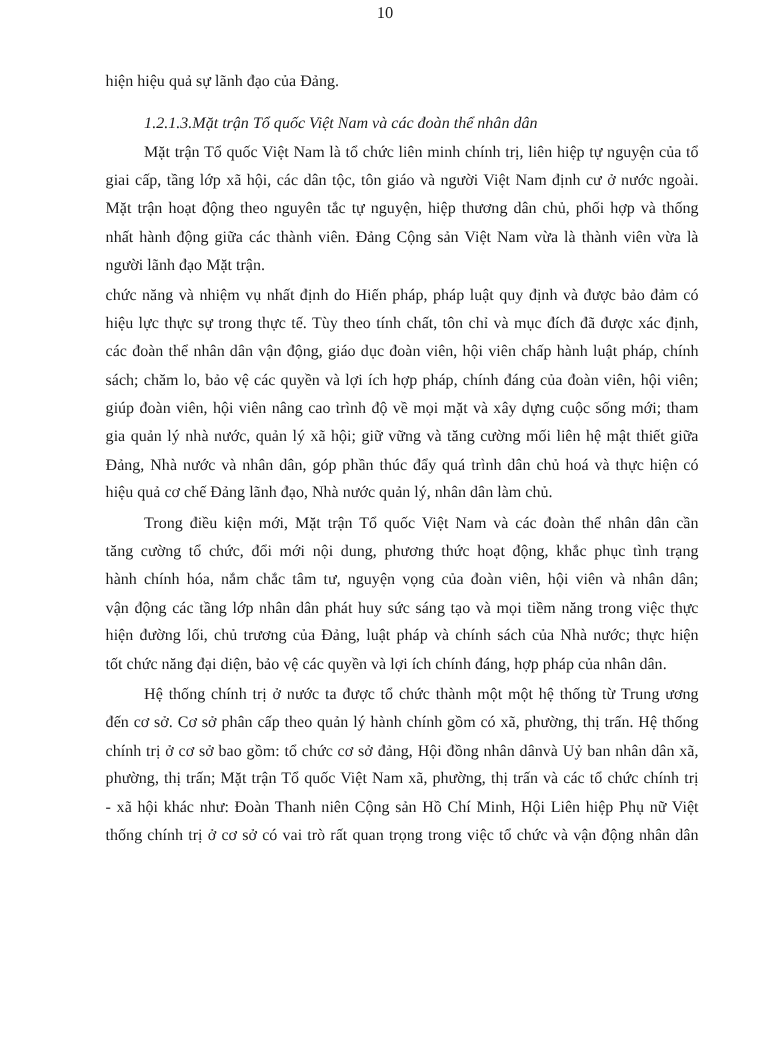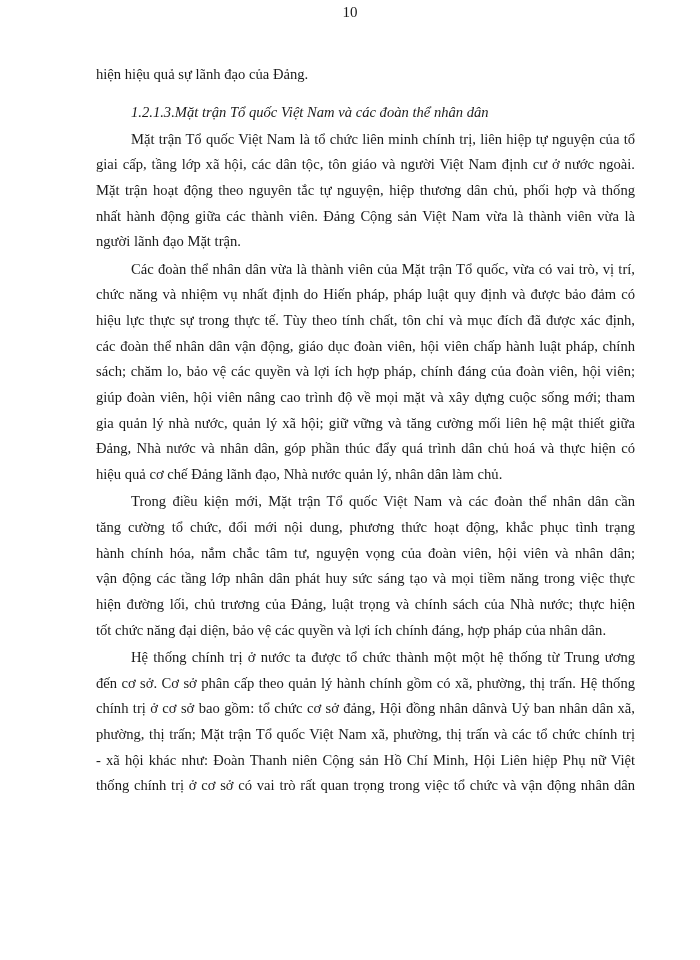--- a/index.html
+++ b/index.html
@@ -26,38 +26,37 @@
   <div>
     <div class="line just indent">Mặt trận Tổ quốc Việt Nam là tổ chức liên minh chính trị, liên hiệp tự nguyện của tổ</div>
     <div class="line just">giai cấp, tầng lớp xã hội, các dân tộc, tôn giáo và người Việt Nam định cư ở nước ngoài.</div>
     <div class="line just">Mặt trận hoạt động theo nguyên tắc tự nguyện, hiệp thương dân chủ, phối hợp và thống</div>
     <div class="line just">nhất hành động giữa các thành viên. Đảng Cộng sản Việt Nam vừa là thành viên vừa là</div>
     <div class="line">người lãnh đạo Mặt trận.</div>
   </div>
   <div class="gap"></div>
 
   <div>
-    <div class="line just indent">Các đoàn thể nhân dân vừa là thành viên của Mặt trận Tổ quốc, vừa có vai trò, vị trí,</div>
     <div class="line just">chức năng và nhiệm vụ nhất định do Hiến pháp, pháp luật quy định và được bảo đảm có</div>
     <div class="line just">hiệu lực thực sự trong thực tế. Tùy theo tính chất, tôn chỉ và mục đích đã được xác định,</div>
     <div class="line just">các đoàn thể nhân dân vận động, giáo dục đoàn viên, hội viên chấp hành luật pháp, chính</div>
     <div class="line just">sách; chăm lo, bảo vệ các quyền và lợi ích hợp pháp, chính đáng của đoàn viên, hội viên;</div>
     <div class="line just">giúp đoàn viên, hội viên nâng cao trình độ về mọi mặt và xây dựng cuộc sống mới; tham</div>
     <div class="line just">gia quản lý nhà nước, quản lý xã hội; giữ vững và tăng cường mối liên hệ mật thiết giữa</div>
     <div class="line just">Đảng, Nhà nước và nhân dân, góp phần thúc đẩy quá trình dân chủ hoá và thực hiện có</div>
     <div class="line">hiệu quả cơ chế Đảng lãnh đạo, Nhà nước quản lý, nhân dân làm chủ.</div>
   </div>
   <div class="gap"></div>
 
   <div>
     <div class="line just indent">Trong điều kiện mới, Mặt trận Tổ quốc Việt Nam và các đoàn thể nhân dân cần</div>
     <div class="line just">tăng cường tổ chức, đổi mới nội dung, phương thức hoạt động, khắc phục tình trạng</div>
     <div class="line just">hành chính hóa, nắm chắc tâm tư, nguyện vọng của đoàn viên, hội viên và nhân dân;</div>
     <div class="line just">vận động các tầng lớp nhân dân phát huy sức sáng tạo và mọi tiềm năng trong việc thực</div>
-    <div class="line just">hiện đường lối, chủ trương của Đảng, luật trọng và chính sách của Nhà nước; thực hiện</div>
+    <div class="line just">hiện đường lối, chủ trương của Đảng, luật pháp và chính sách của Nhà nước; thực hiện</div>
     <div class="line">tốt chức năng đại diện, bảo vệ các quyền và lợi ích chính đáng, hợp pháp của nhân dân.</div>
   </div>
   <div class="gap"></div>
 
   <div>
     <div class="line just indent">Hệ thống chính trị ở nước ta được tổ chức thành một một hệ thống từ Trung ương</div>
     <div class="line just">đến cơ sở. Cơ sở phân cấp theo quản lý hành chính gồm có xã, phường, thị trấn. Hệ thống</div>
     <div class="line just">chính trị ở cơ sở bao gồm: tổ chức cơ sở đảng, Hội đồng nhân dânvà Uỷ ban nhân dân xã,</div>
     <div class="line just">phường, thị trấn; Mặt trận Tổ quốc Việt Nam xã, phường, thị trấn và các tổ chức chính trị</div>
     <div class="line just">- xã hội khác như: Đoàn Thanh niên Cộng sản Hồ Chí Minh, Hội Liên hiệp Phụ nữ Việt</div>

